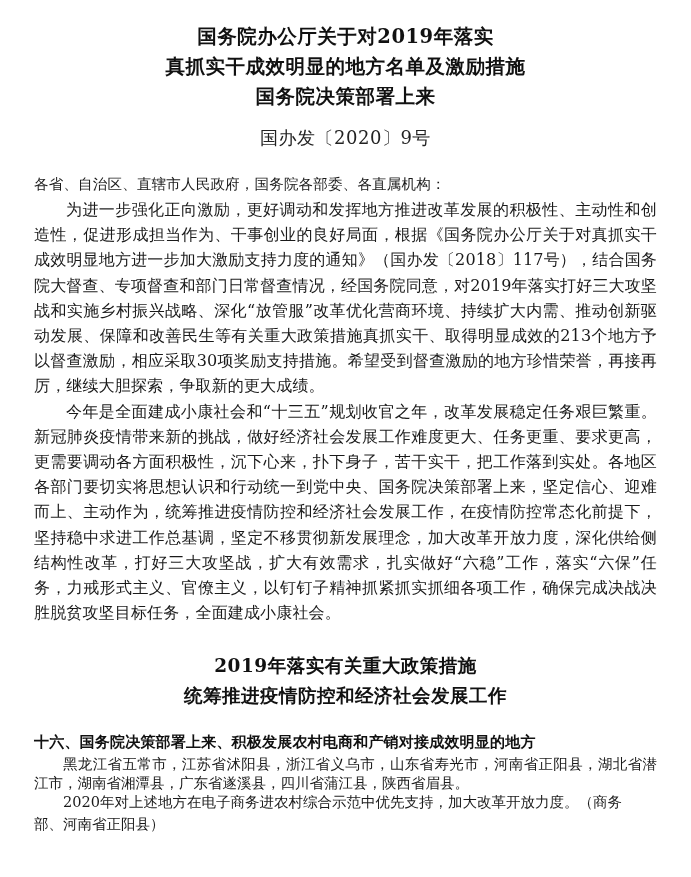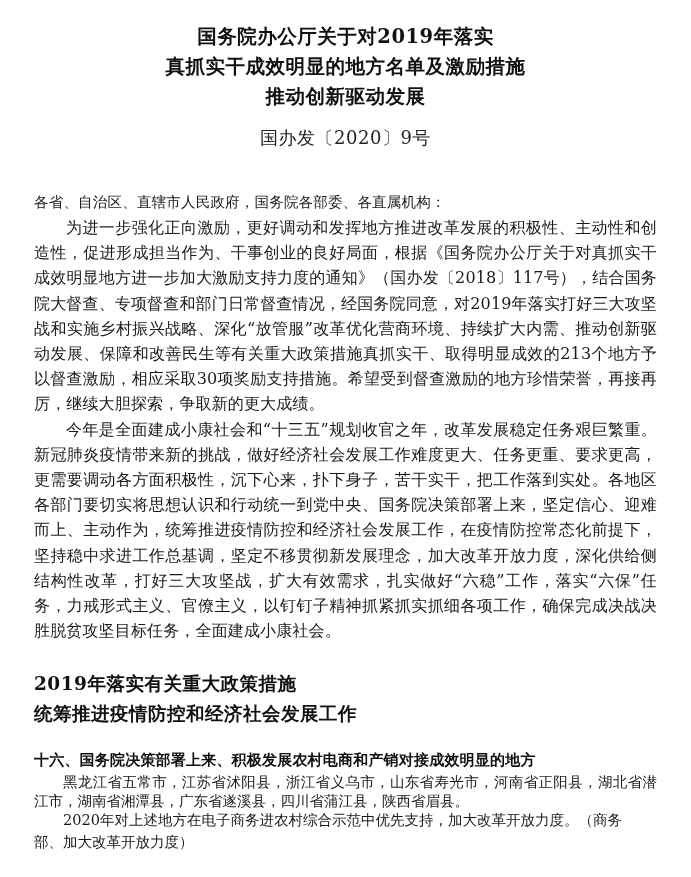--- a/index.html
+++ b/index.html
@@ -35,37 +35,38 @@
     white-space: nowrap;
   }
   .doc-number {
     text-align: center;
     font-size: 18px;
     margin-top: 14px;
     letter-spacing: 0.5px;
     color: #222;
   }
   .salutation {
-    margin-top: 40px;
+    margin-top: 22px;
     font-size: 14.5px;
     line-height: 25px;
     letter-spacing: 0.2px;
     color: #1a1a1a;
   }
   p.body-par {
     margin: 0;
     font-size: 16px;
     line-height: 25.2px;
     text-align: justify;
     text-justify: inter-ideograph;
     text-indent: 2em;
     letter-spacing: 0.15px;
     color: #1a1a1a;
   }
   .section-title {
+    text-align: center;
     font-weight: bold;
     font-size: 18.5px;
     line-height: 30px;
     letter-spacing: 0.5px;
     color: #111;
     margin-top: 26px;
   }
   .section-title .line {
     display: block;
     white-space: nowrap;
@@ -98,35 +99,35 @@
   }
 </style>
 </head>
 <body>
 
 <div class="page">
 
   <div class="doc-title">
     <span class="line">国务院办公厅关于对2019年落实</span>
     <span class="line">真抓实干成效明显的地方名单及激励措施</span>
-    <span class="line">推动创新驱动发展</span>
+    <span class="line">国务院决策部署上来</span>
   </div>
 
   <div class="doc-number">国办发〔2020〕9号</div>
 
   <div class="salutation">各省、自治区、直辖市人民政府，国务院各部委、各直属机构：</div>
 
   <p class="body-par">为进一步强化正向激励，更好调动和发挥地方推进改革发展的积极性、主动性和创造性，促进形成担当作为、干事创业的良好局面，根据《国务院办公厅关于对真抓实干成效明显地方进一步加大激励支持力度的通知》（国办发〔2018〕117号），结合国务院大督查、专项督查和部门日常督查情况，经国务院同意，对2019年落实打好三大攻坚战和实施乡村振兴战略、深化“放管服”改革优化营商环境、持续扩大内需、推动创新驱动发展、保障和改善民生等有关重大政策措施真抓实干、取得明显成效的213个地方予以督查激励，相应采取30项奖励支持措施。希望受到督查激励的地方珍惜荣誉，再接再厉，继续大胆探索，争取新的更大成绩。</p>
   <p class="body-par">今年是全面建成小康社会和“十三五”规划收官之年，改革发展稳定任务艰巨繁重。新冠肺炎疫情带来新的挑战，做好经济社会发展工作难度更大、任务更重、要求更高，更需要调动各方面积极性，沉下心来，扑下身子，苦干实干，把工作落到实处。各地区各部门要切实将思想认识和行动统一到党中央、国务院决策部署上来，坚定信心、迎难而上、主动作为，统筹推进疫情防控和经济社会发展工作，在疫情防控常态化前提下，坚持稳中求进工作总基调，坚定不移贯彻新发展理念，加大改革开放力度，深化供给侧结构性改革，打好三大攻坚战，扩大有效需求，扎实做好“六稳”工作，落实“六保”任务，力戒形式主义、官僚主义，以钉钉子精神抓紧抓实抓细各项工作，确保完成决战决胜脱贫攻坚目标任务，全面建成小康社会。</p>
 
   <div class="section-title">
     <span class="line">2019年落实有关重大政策措施</span>
     <span class="line">统筹推进疫情防控和经济社会发展工作</span>
   </div>
 
   <div class="subsection-title">十六、国务院决策部署上来、积极发展农村电商和产销对接成效明显的地方</div>
 
   <p class="tail-par">黑龙江省五常市，江苏省沭阳县，浙江省义乌市，山东省寿光市，河南省正阳县，湖北省潜江市，湖南省湘潭县，广东省遂溪县，四川省蒲江县，陕西省眉县。</p>
 
   <p class="tail-par">2020年对上述地方在电子商务进农村综合示范中优先支持，加大改革开放力度。（商务</p>
-  <p class="hang">部、加大改革开放力度）</p>
+  <p class="hang">部、河南省正阳县）</p>
 
 </div>
 
 </body></html>

